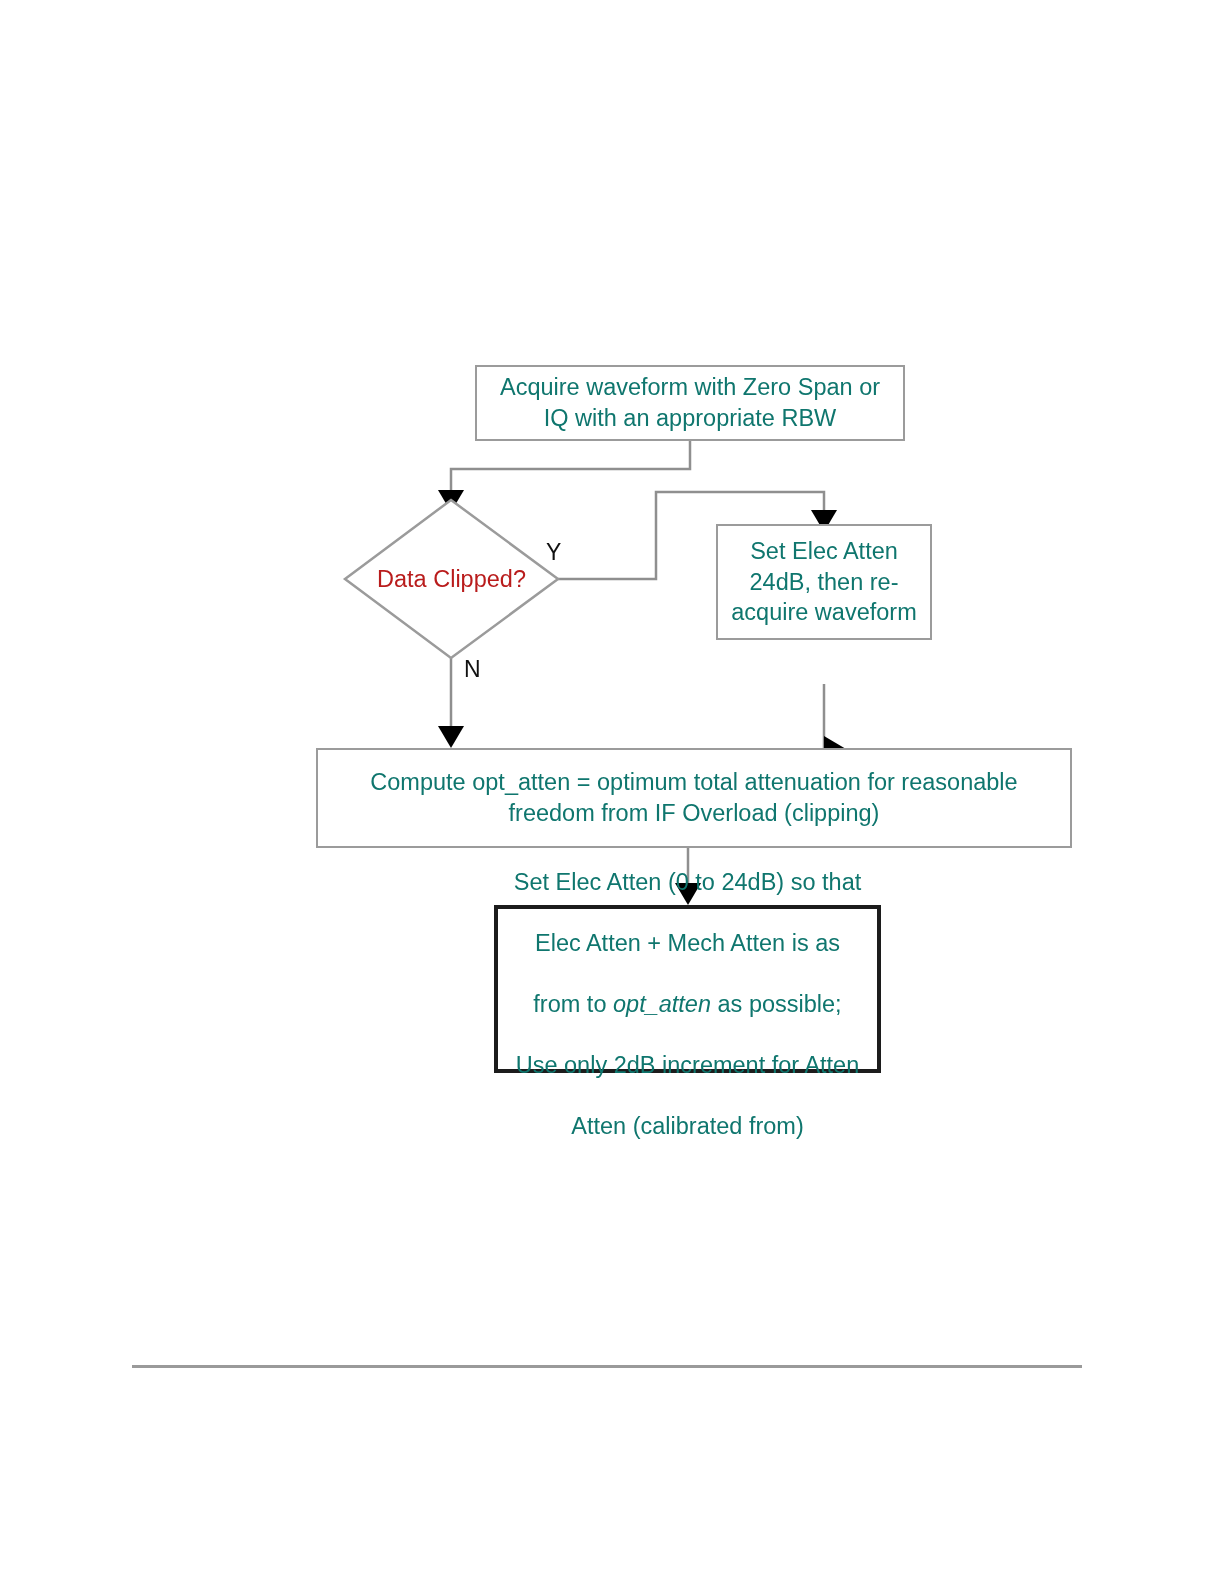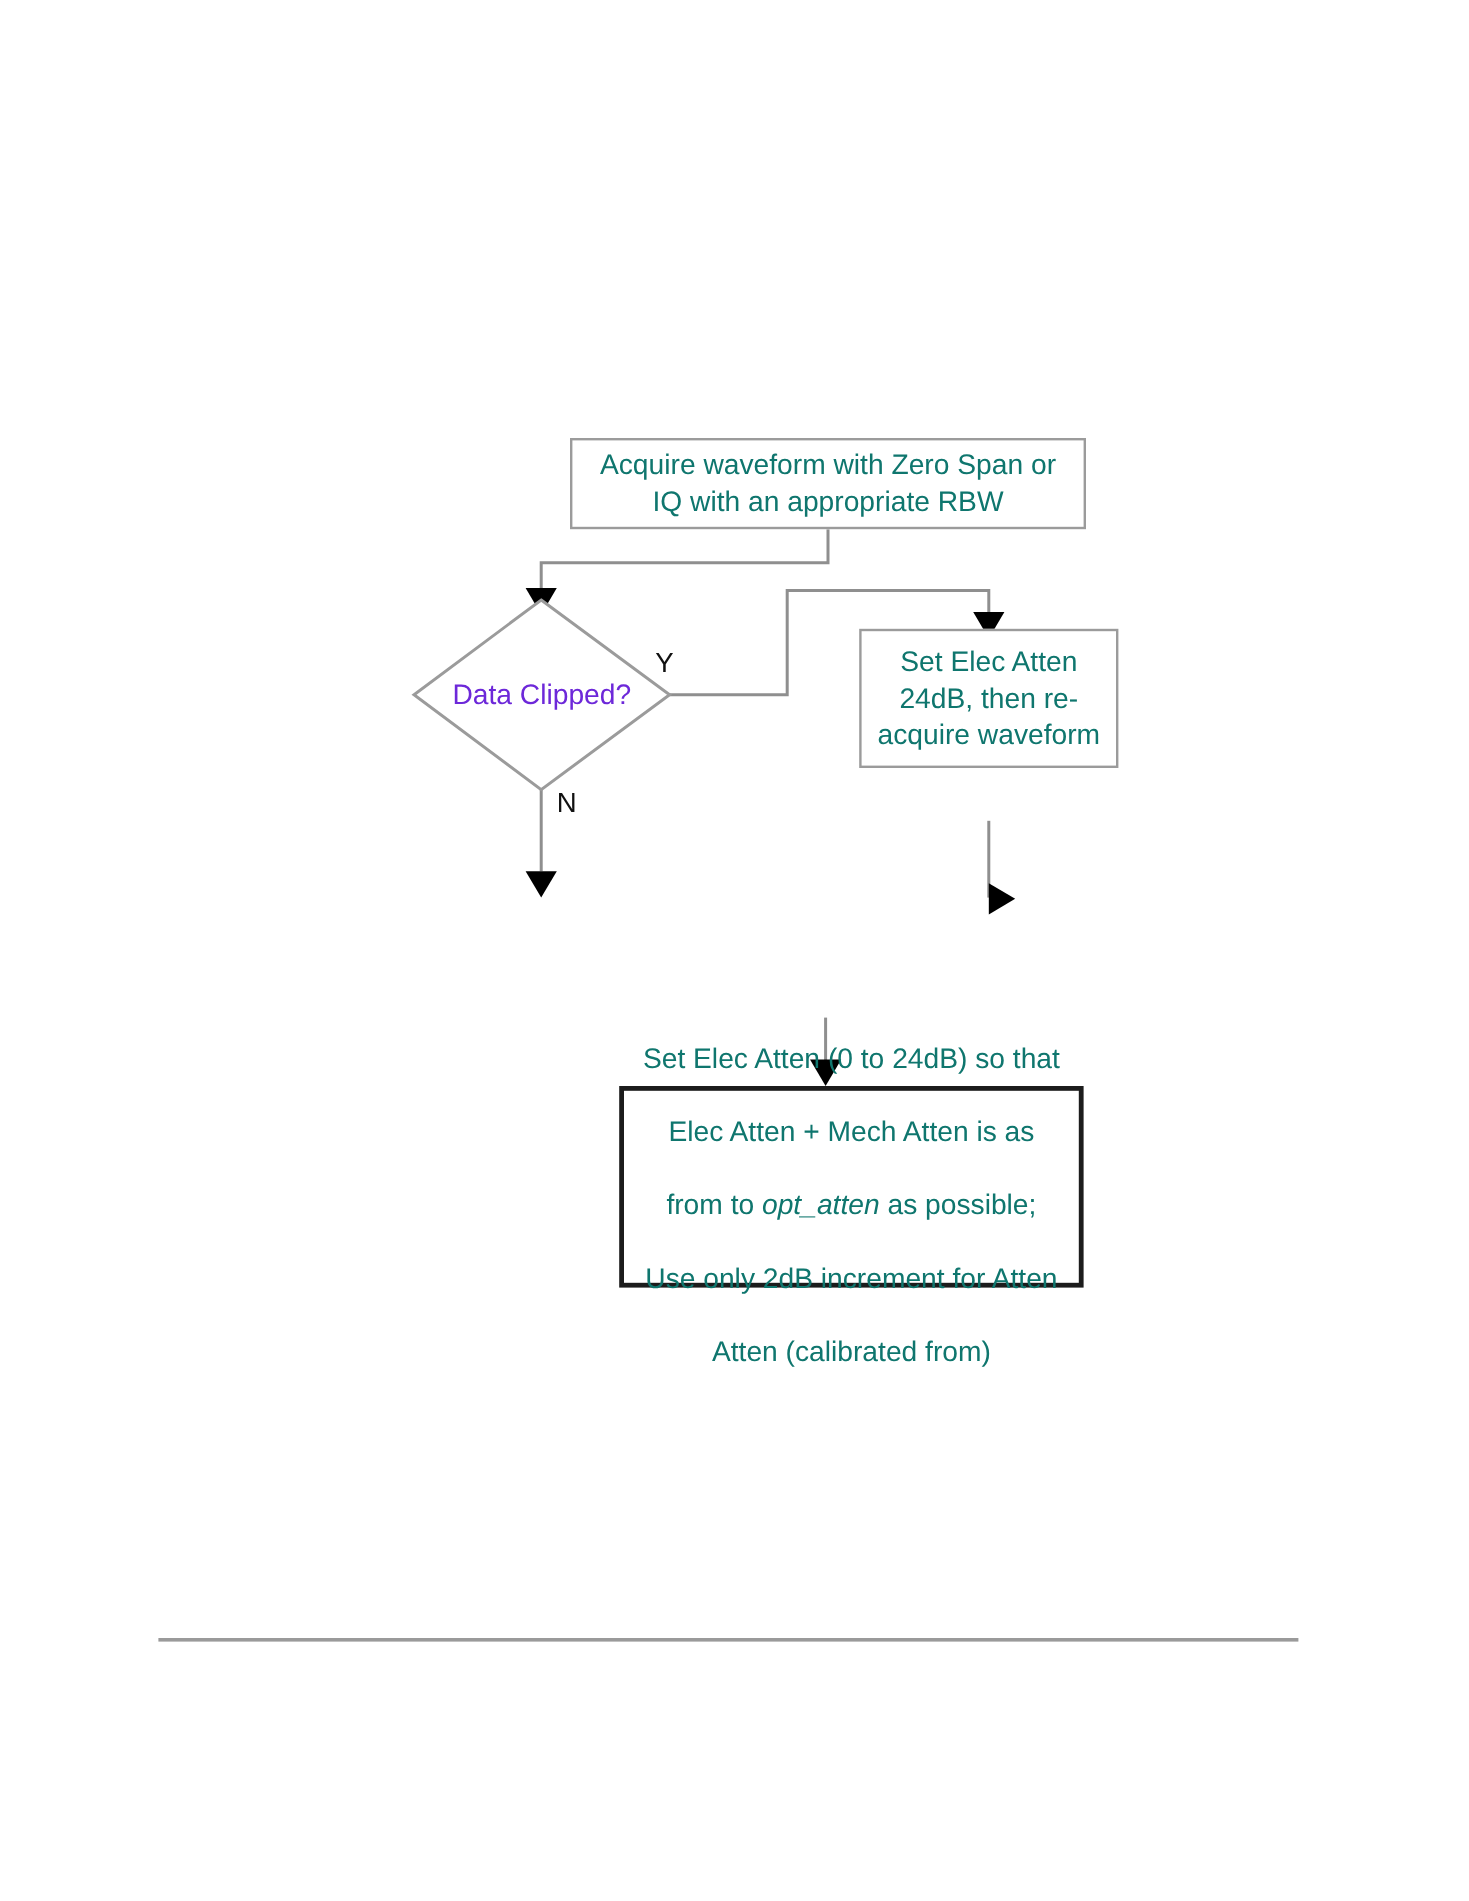--- a/index.html
+++ b/index.html
@@ -59,33 +59,33 @@
   }
   #node-set-atten-24 {
     left: 716px; top: 524px; width: 216px; height: 116px;
     font-size: 23.5px;
   }
   #node-compute-opt-atten {
     left: 316px; top: 748px; width: 756px; height: 100px;
     font-size: 23.5px;
   }
   #node-set-elec-atten {
-    left: 516px; top: 905px; width: 387px; height: 168px;
+    left: 494px; top: 905px; width: 387px; height: 168px;
     font-size: 23.5px;
   }
   .node-text em {
   }
 
   
   #decision-data-clipped {
     position: absolute;
     left: 345px; top: 500px; width: 213px; height: 158px;
     display: flex; align-items: center; justify-content: center;
     font-size: 23.5px;
-    color: #6d28d9;
+    color: #b91c1c;
   }
 
   
   .edge-label {
     position: absolute;
     font-size: 23px;
     color: #111111;
     line-height: 1;
   }
   #edge-label-yes { left: 546px; top: 541px; }
@@ -148,20 +148,24 @@
 
   <span class="edge-label" id="edge-label-yes">Y</span>
   <span class="edge-label" id="edge-label-no">N</span>
 
   <div class="node node-thin" id="node-set-atten-24">
     <span class="node-text">Set Elec Atten
 24dB, then re-
 acquire waveform</span>
   </div>
 
+  <div class="node node-thin" id="node-compute-opt-atten">
+    <span class="node-text">Compute opt_atten = optimum total attenuation for reasonable
+freedom from IF Overload (clipping)</span>
+  </div>
 
   <div class="node node-thick" id="node-set-elec-atten">
     <span class="node-text">
       <span>Set Elec Atten (0 to 24dB) so that</span><br>
       <span>Elec Atten + Mech Atten is as</span><br>
       <span>from to </span><em>opt_atten</em><span> as possible;</span><br>
       <span>Use only 2dB increment for Atten</span><br>
       <span>Atten (calibrated from)</span>
     </span>
   </div>

